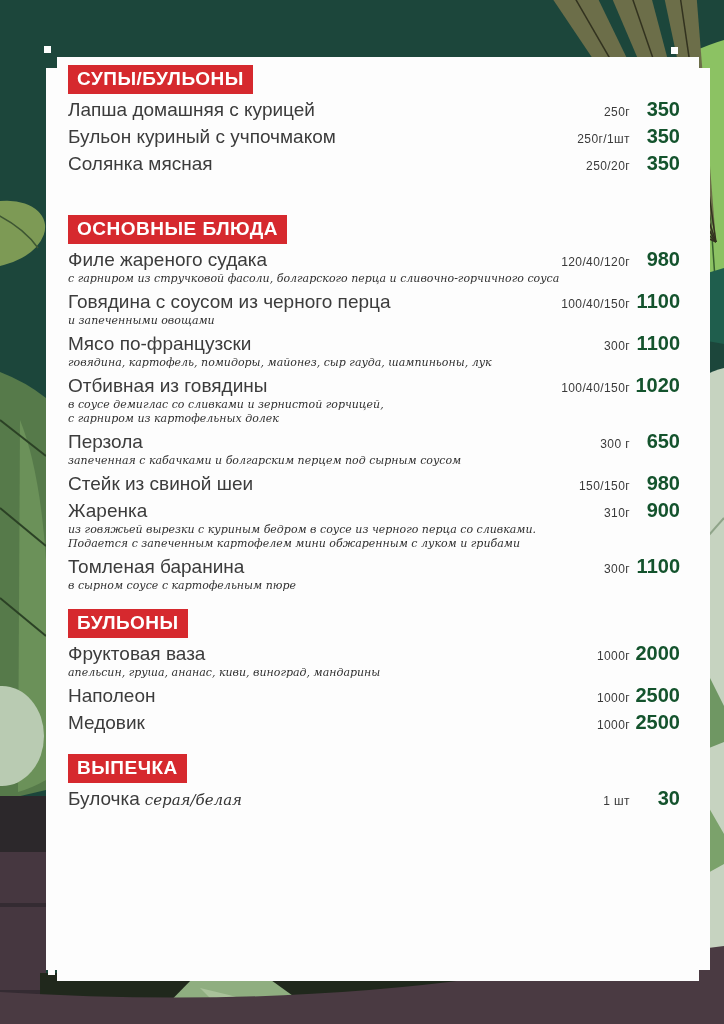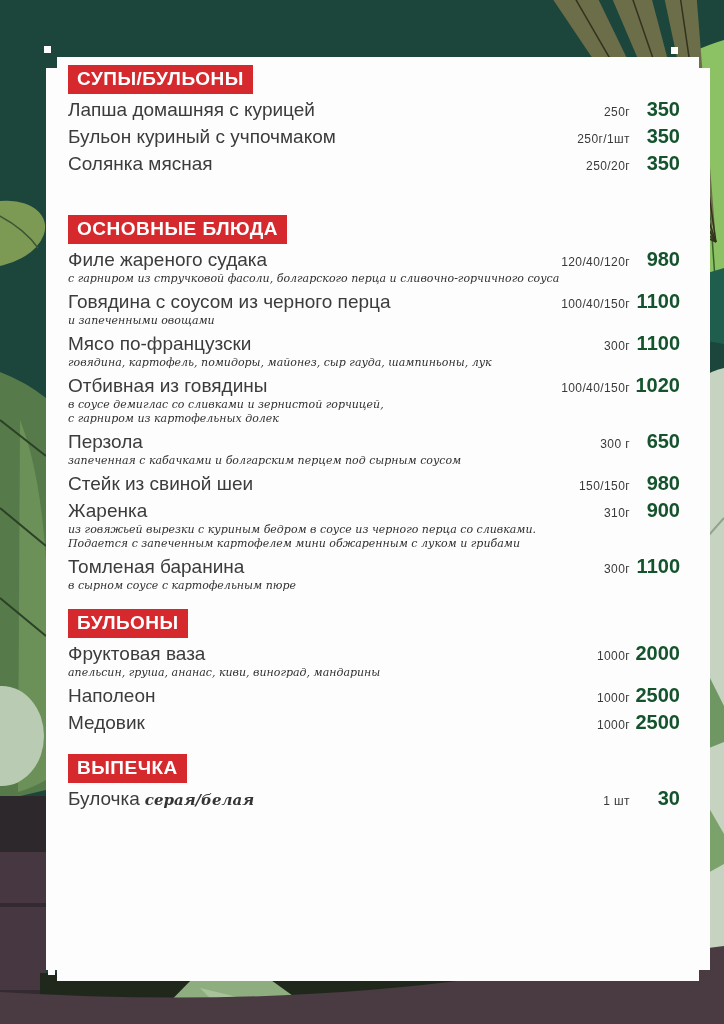--- a/index.html
+++ b/index.html
@@ -49,21 +49,21 @@
     grid-template-columns:1fr auto 50px;
     align-items:baseline;
     margin-bottom:4px;
   }
   .item-name {
     font-size:19px; line-height:23px; color:#3c3c3c;
     white-space:nowrap;
   }
   .item-name .suffix {
     font-family:"DejaVu Serif", serif; font-style:italic;
-    font-size:15px; color:#343434; margin-left:5px;font-weight:bold;
+    font-size:15px; color:#343434; margin-left:5px;
   }
   .item-portion {
     font-size:12px; color:#3a3a3a; letter-spacing:.4px;
     text-align:left; white-space:nowrap;
   }
   .item-price {
     font-size:20px; font-weight:bold; color:#14532d;
     text-align:right; white-space:nowrap;
   }
   .item-desc {

